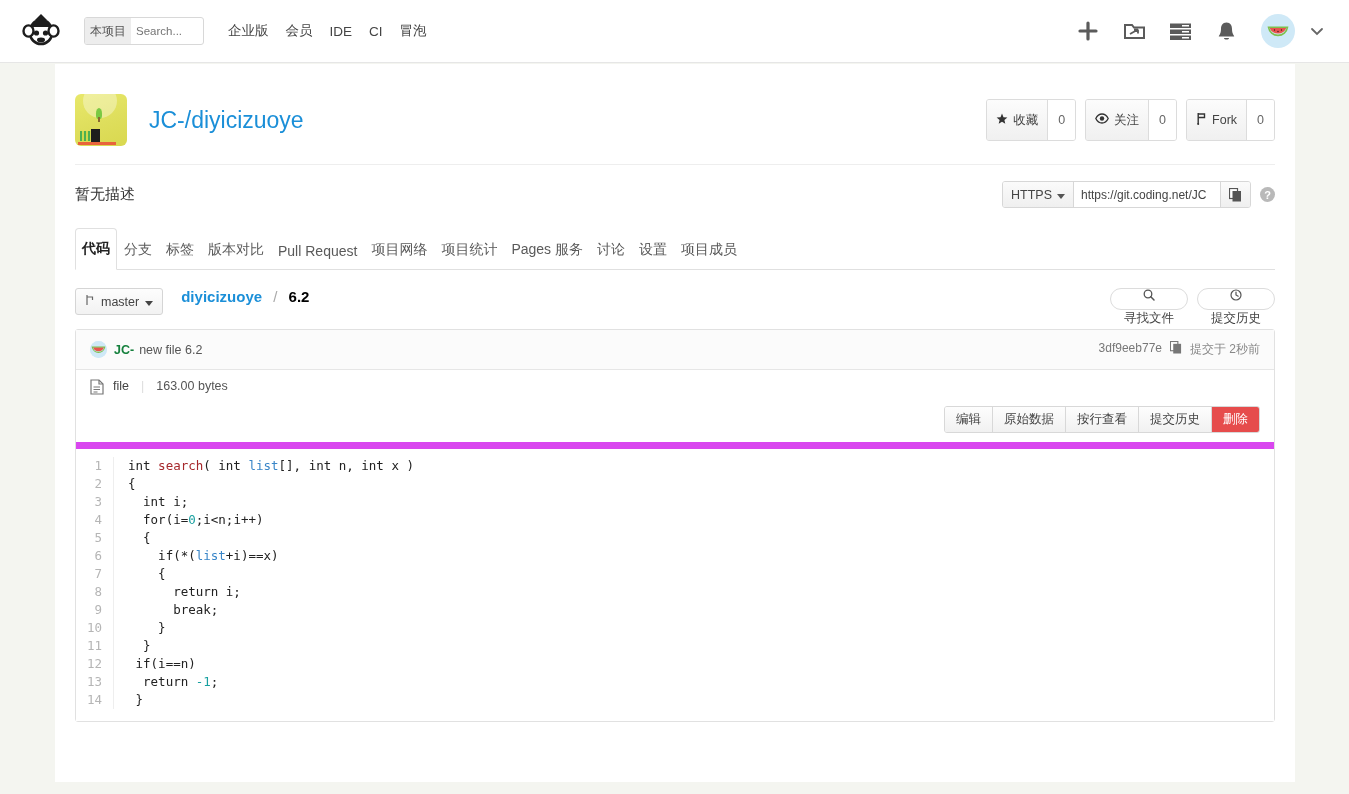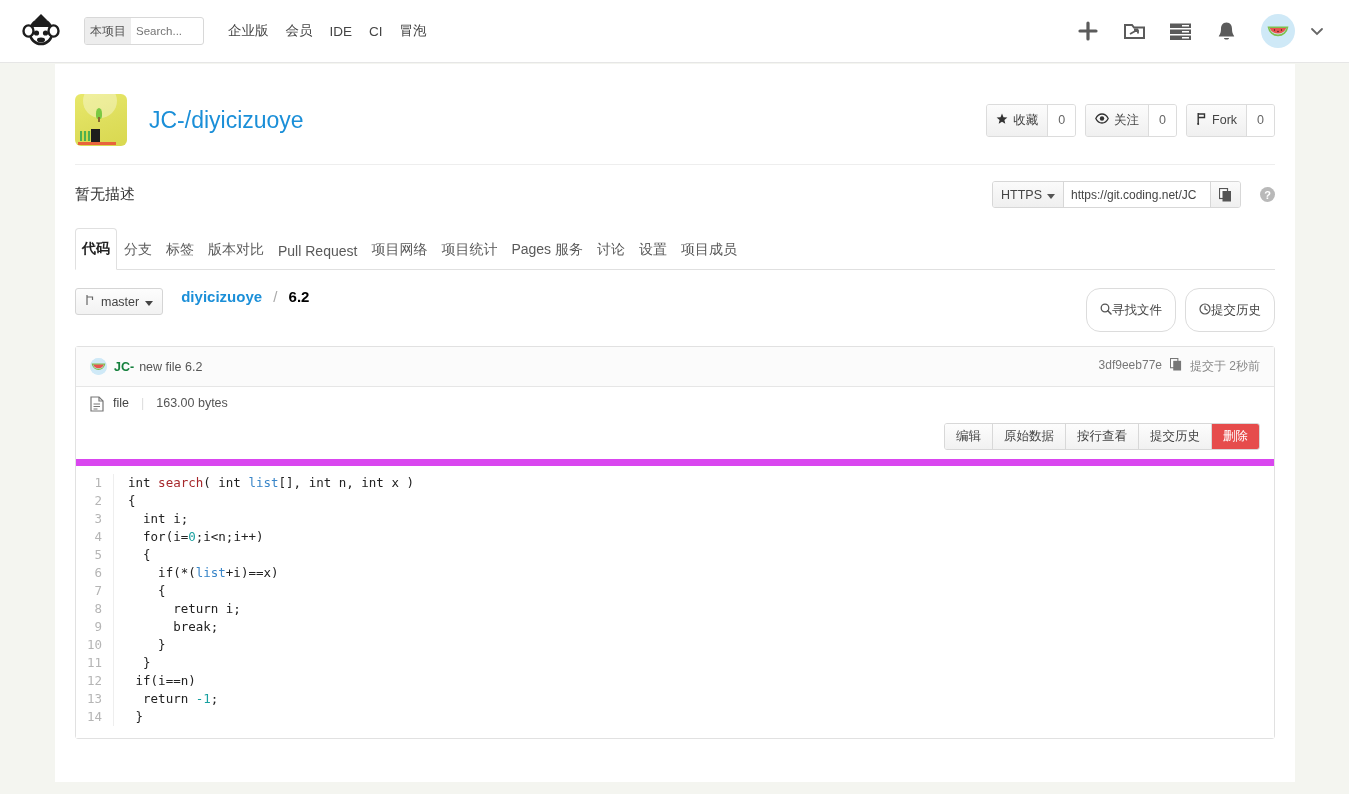--- a/index.html
+++ b/index.html
@@ -158,21 +158,21 @@
 
   .repo-stats {
     margin-left: auto;
     display: flex;
     gap: 9px;
     align-items: center;
   }
   .stat-group {
     display: flex;
     align-items: stretch;
-    height: 33px;
+    height: 42px;
     border: 1px solid #dcdcdc;
     border-radius: 3px;
     overflow: hidden;
     background: #f7f7f7;
   }
   .stat-btn {
     display: flex; align-items: center; gap: 5px;
     padding: 0 9px;
     font-size: 12.5px;
     color: #444;
@@ -197,21 +197,21 @@
     padding: 16px 0 14px 0;
   }
   .desc-text {
     font-size: 15px;
     color: #333;
   }
   .clone-wrap {
     margin-left: auto;
     display: flex;
     align-items: center;
-    gap: 19px;
+    gap: 9px;
   }
   .clone-group {
     display: flex;
     height: 27px;
     border: 1px solid #d7d7d7;
     border-radius: 3px;
     overflow: hidden;
     background: #fff;
   }
   .clone-proto {
@@ -305,29 +305,30 @@
   }
   .crumb-sep { color: #aaa; margin: 0 7px; }
   .crumb-cur { color: #000000; font-weight: bold; }
 
   .branch-actions {
     margin-left: auto;
     display: flex;
     gap: 9px;
   }
   .pill-btn {
-    display: flex; align-items: center; 
-    height: 44px;
+    display: flex; align-items: center; gap: 6px;
+    height: 22px;
     padding: 0 13px;
     border: 1px solid #dcdcdc;
     border-radius: 14px;
     background: #fff;
     font-size: 12.5px;
     color: #444;
     cursor: pointer;
+    flex-direction: column;
   }
 
   
   .file-panel {
     border: 1px solid #e1e1e1;
     border-radius: 3px;
   }
   .commit-row {
     display: flex;
     align-items: center;

